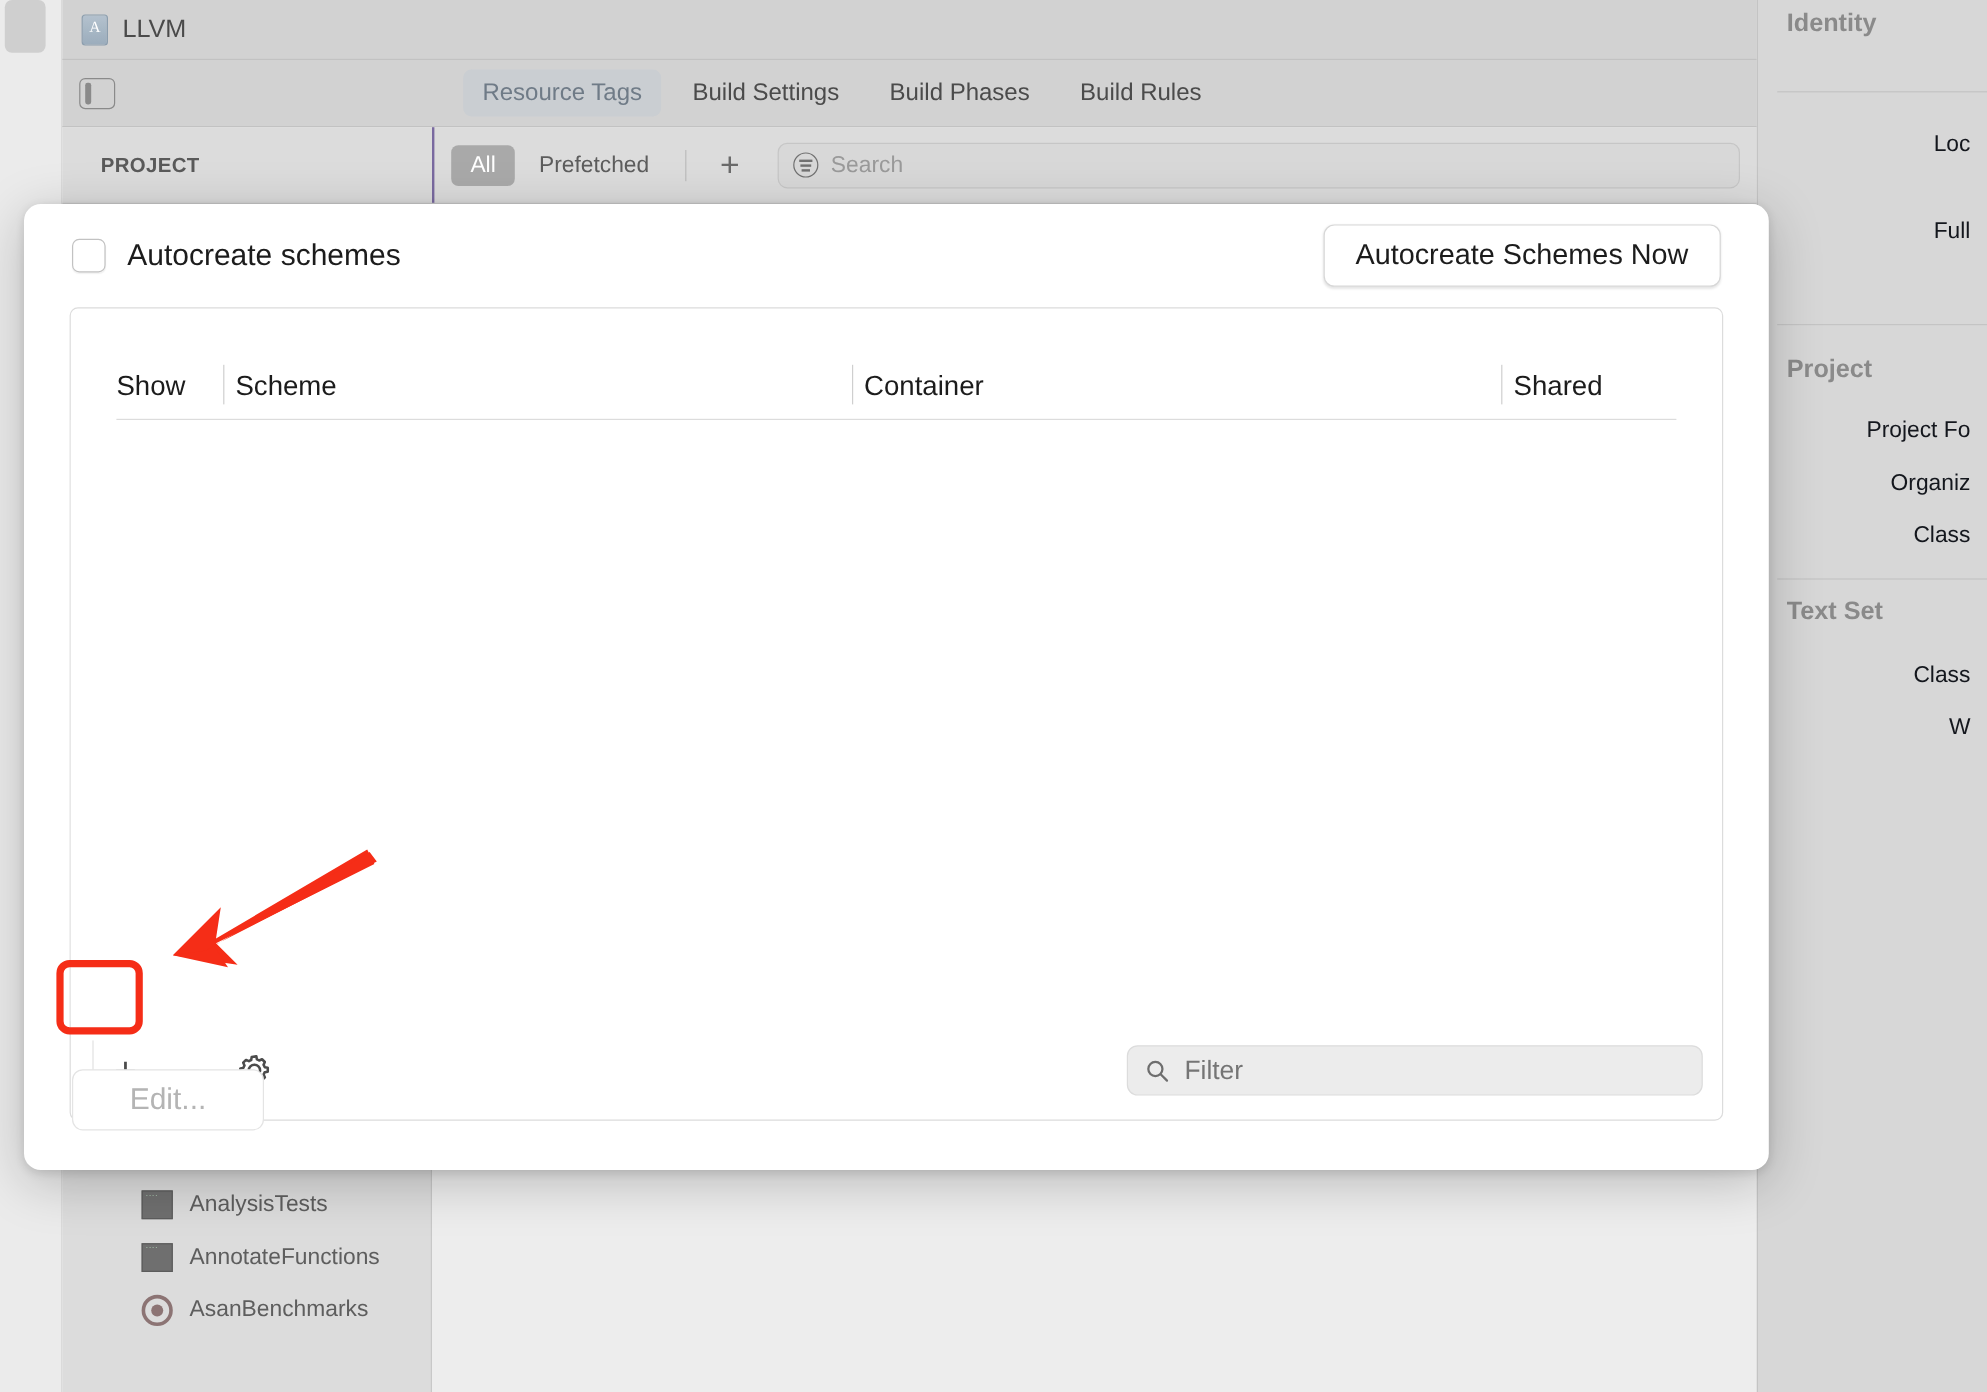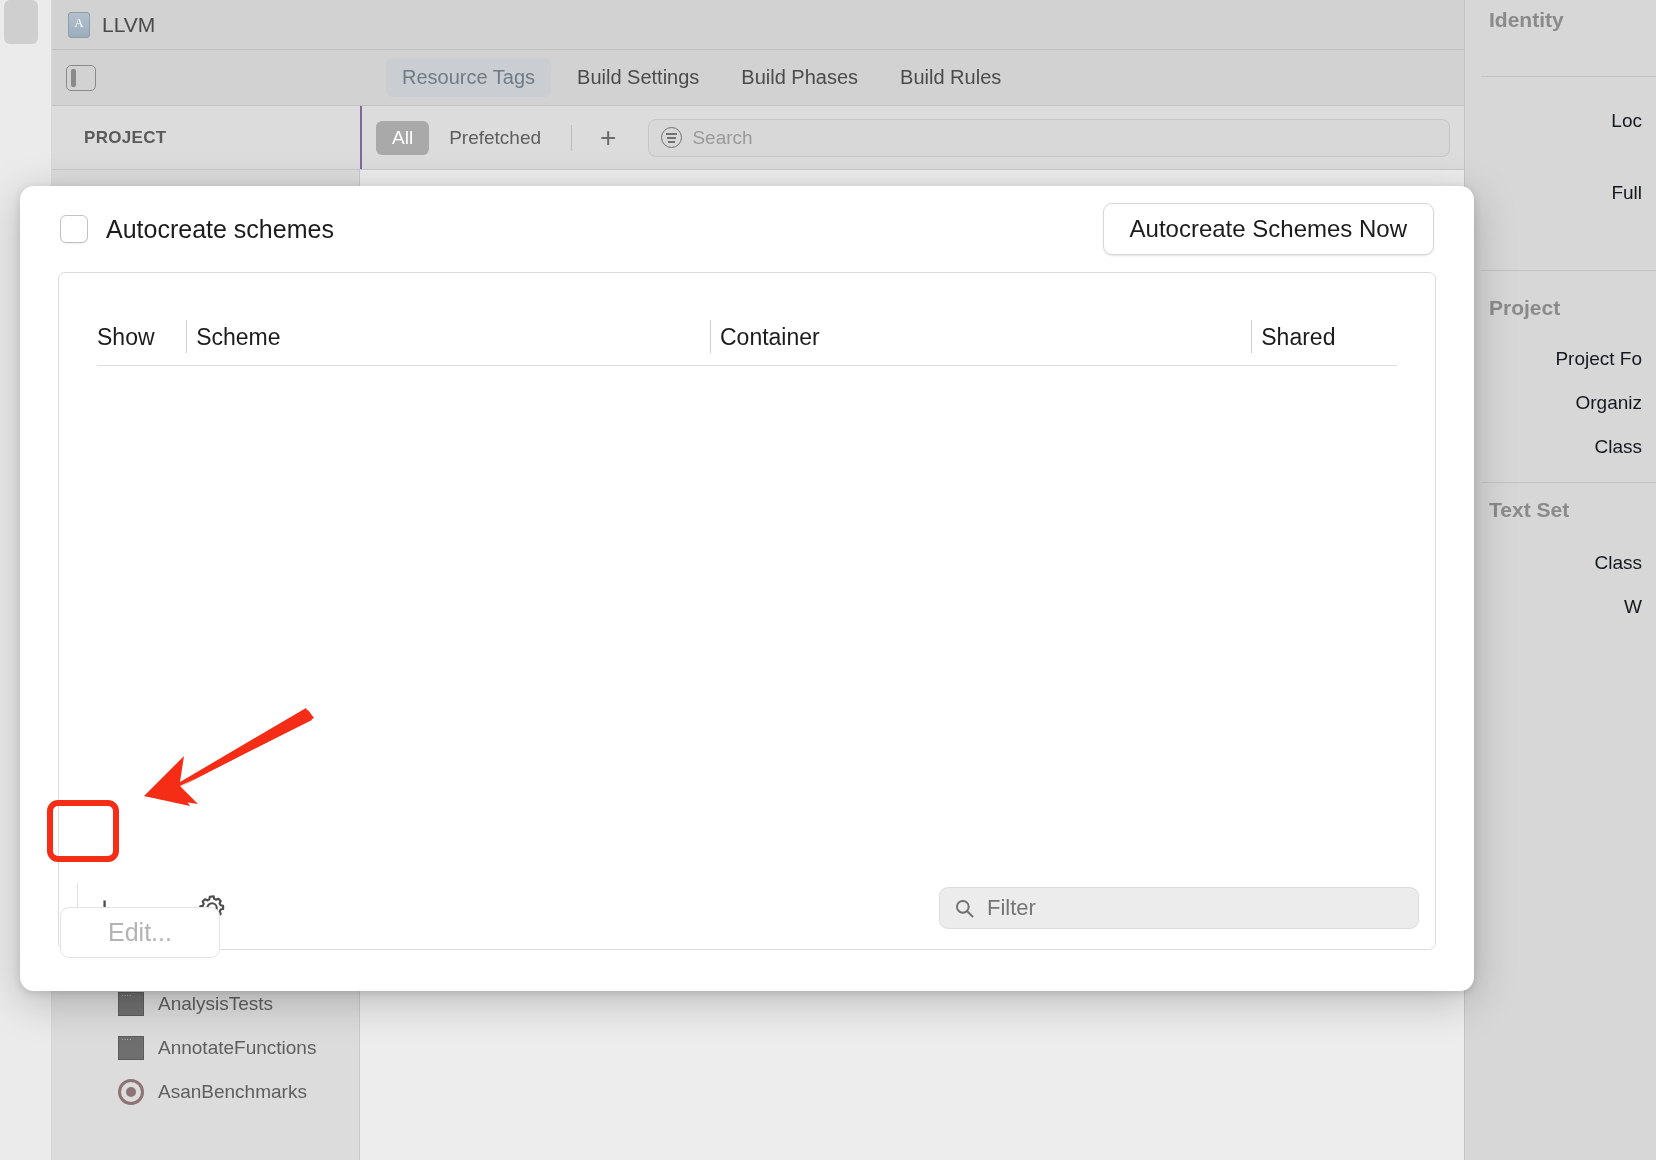--- a/index.html
+++ b/index.html
@@ -295,21 +295,20 @@
   .sheet {
     position: absolute;
     left: 20px;
     top: 170px;
     width: 1454px;
     height: 805px;
     background: #ffffff;
     border-radius: 14px;
     box-shadow: 0 10px 44px rgba(0,0,0,.22), 0 2px 8px rgba(0,0,0,.12);
     overflow: hidden;
-    margin-top: 16px;
   }
 
   .sheet-head {
     position: absolute;
     left: 0; top: 0;
     width: 100%;
     height: 86px;
     display: flex;
     align-items: center;
     padding: 0 40px;

